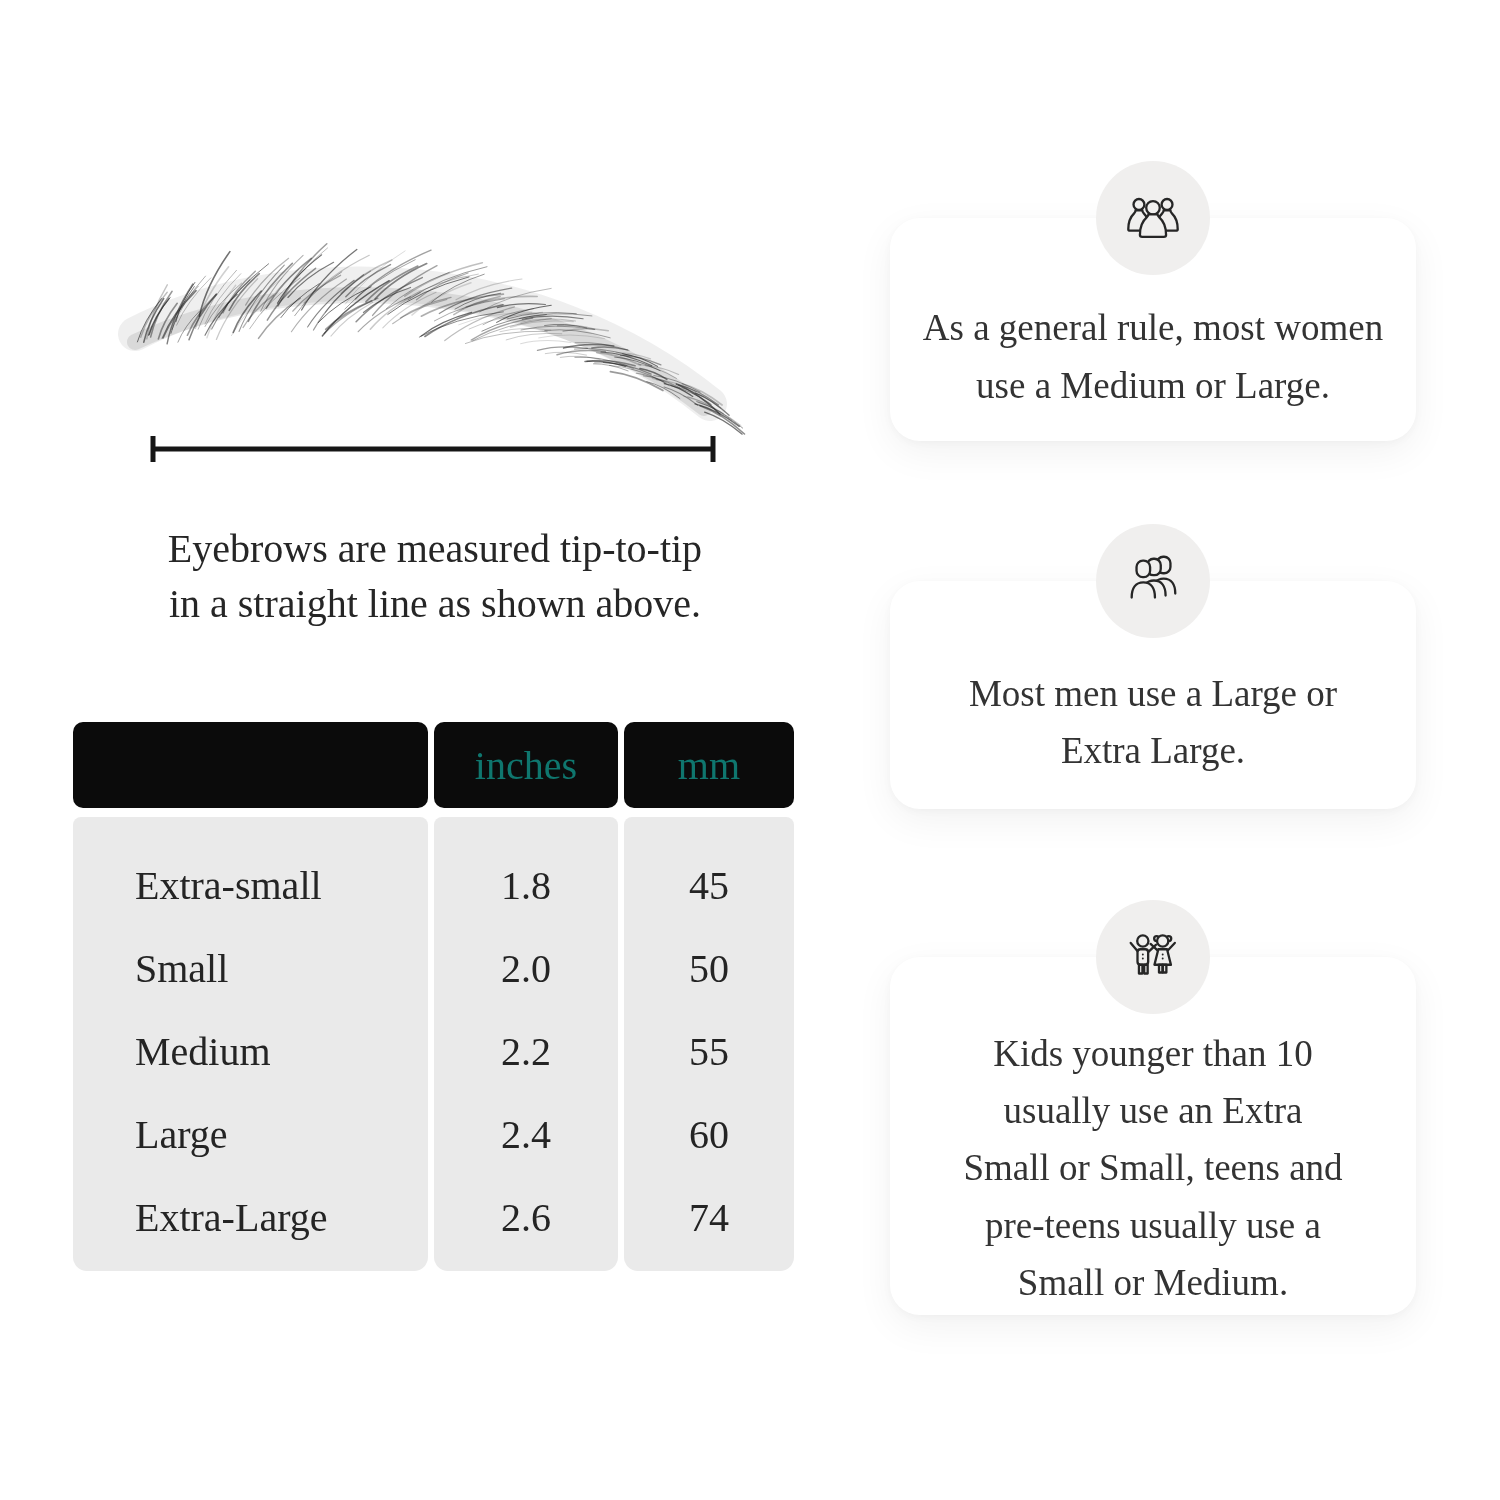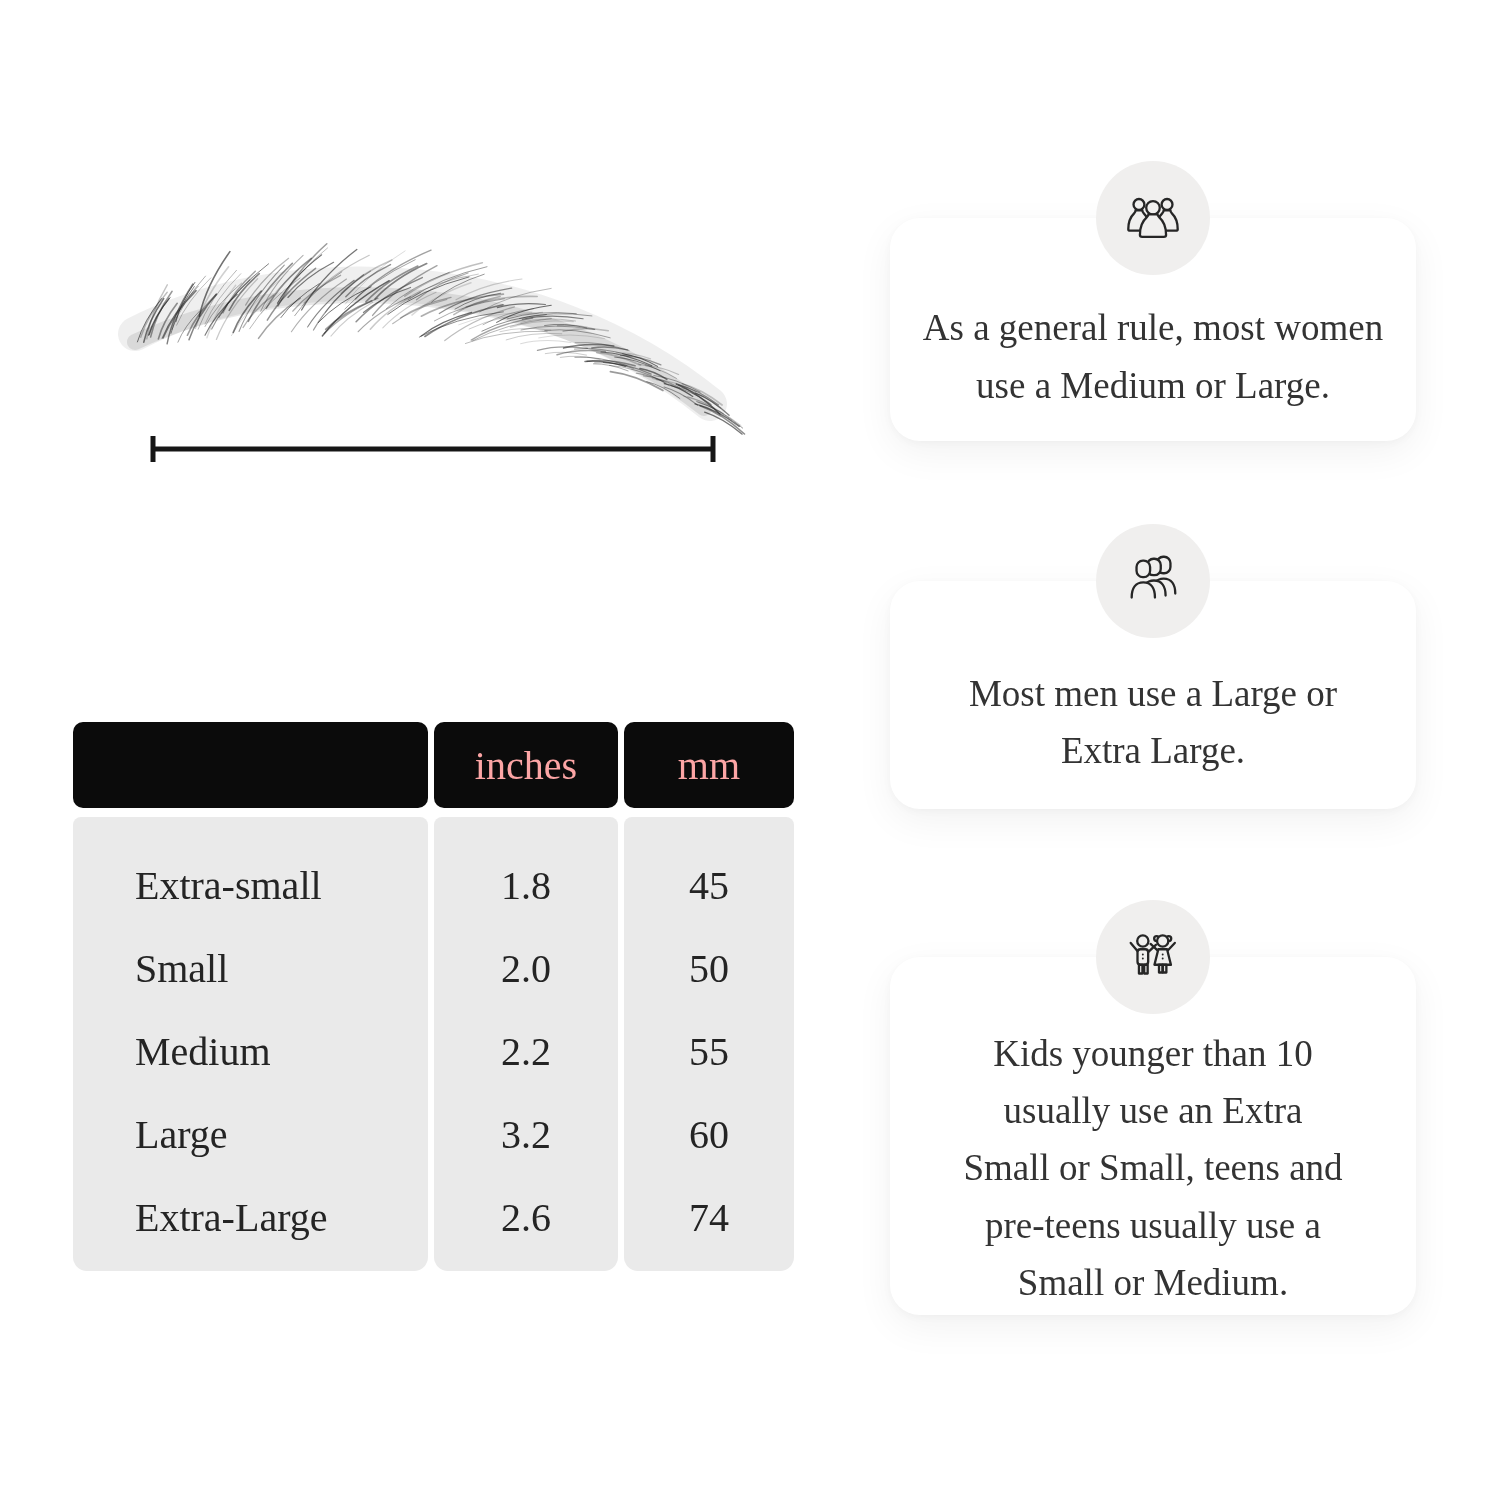--- a/index.html
+++ b/index.html
@@ -15,21 +15,21 @@
   .measure-line{position:absolute;left:145px;top:431px;width:576px;height:36px;}
   .caption{
     position:absolute;left:95px;top:521px;width:680px;margin:0;
     text-align:center;font-size:40px;line-height:1.38;white-space:pre-line;color:#262626;
   }
   
   .size-table{position:absolute;left:73px;top:722px;width:721px;}
   .thead{display:flex;gap:6px;}
   .th{
     height:86px;background:var(--table-header-bg,#0b0b0b);border-radius:10px;
-    color:#fca5a5;font-size:40px;display:flex;align-items:center;justify-content:center;
+    color:#0f766e;font-size:40px;display:flex;align-items:center;justify-content:center;
   }
   .w1{width:359px;}.w2{width:186px;}.w3{width:172px;}
   .tbody{display:flex;gap:6px;margin-top:9px;}
   .tcol{
     background:var(--table-body-bg,#eaeaea);border-radius:8px 8px 14px 14px;
     padding:27px 0 12px;display:flex;flex-direction:column;box-sizing:border-box;
   }
   .cell{height:83px;display:flex;align-items:center;justify-content:center;font-size:40px;color:#242424;}
   .tcol.labels .cell{justify-content:flex-start;padding-left:62px;}
   
@@ -231,40 +231,42 @@
   </div>
 
   <div class="measure-line">
     <svg width="576" height="36" viewBox="0 0 576 36">
       <line x1="8" y1="18" x2="568" y2="18" stroke="#161616" stroke-width="5"></line>
       <line x1="8" y1="5" x2="8" y2="31" stroke="#161616" stroke-width="5"></line>
       <line x1="568" y1="5" x2="568" y2="31" stroke="#161616" stroke-width="5"></line>
     </svg>
   </div>
 
+  <p class="caption">Eyebrows are measured tip-to-tip
+in a straight line as shown above.</p>
 
   <div class="size-table">
     <div class="thead">
       <div class="th w1"></div>
       <div class="th w2">inches</div>
       <div class="th w3">mm</div>
     </div>
     <div class="tbody">
       <div class="tcol labels w1">
         <div class="cell">Extra-small</div>
         <div class="cell">Small</div>
         <div class="cell">Medium</div>
         <div class="cell">Large</div>
         <div class="cell">Extra-Large</div>
       </div>
       <div class="tcol w2">
         <div class="cell">1.8</div>
         <div class="cell">2.0</div>
         <div class="cell">2.2</div>
-        <div class="cell">3.2</div>
+        <div class="cell">2.4</div>
         <div class="cell">2.6</div>
       </div>
       <div class="tcol w3">
         <div class="cell">45</div>
         <div class="cell">50</div>
         <div class="cell">55</div>
         <div class="cell">60</div>
         <div class="cell">74</div>
       </div>
     </div>

